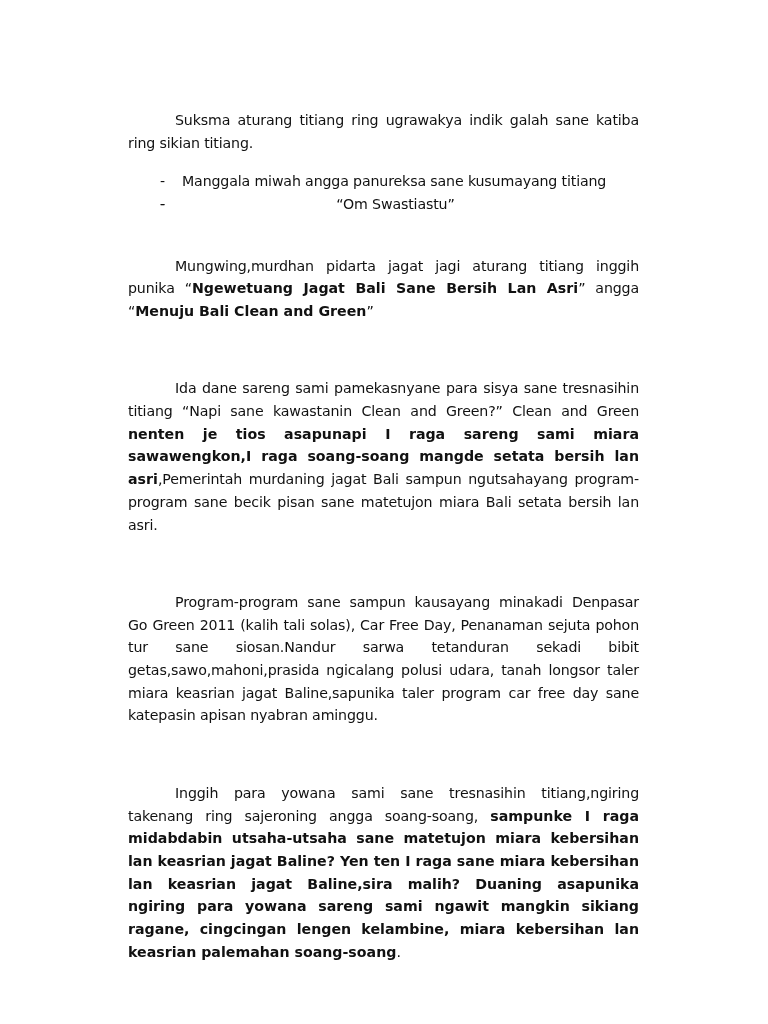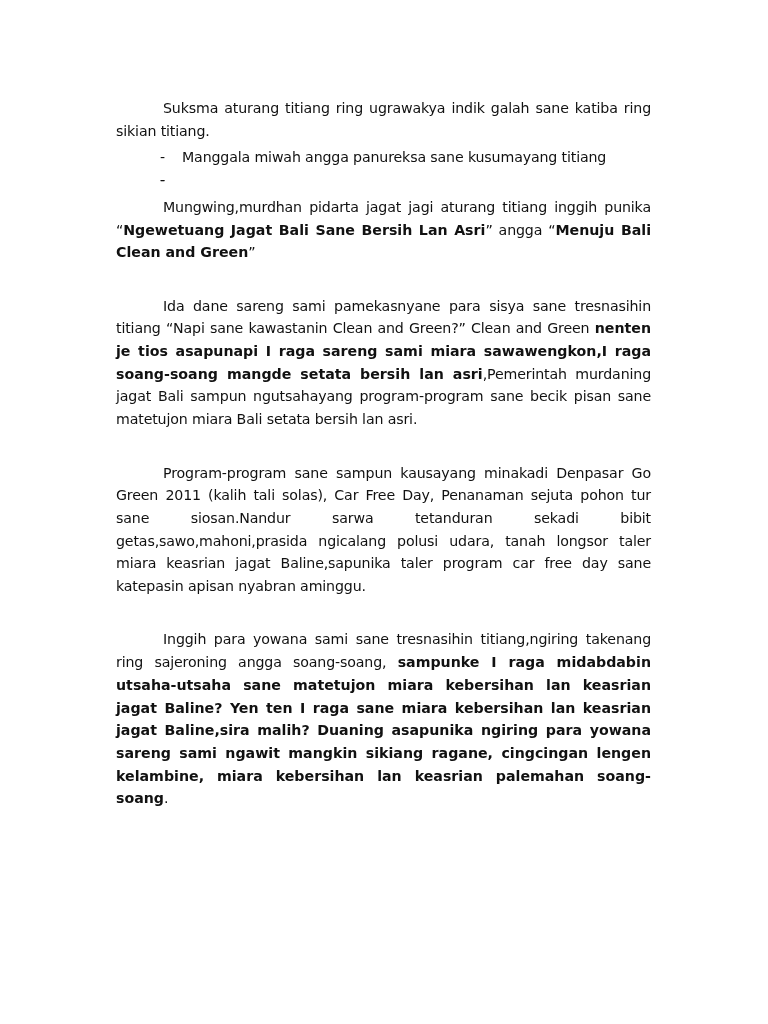--- a/index.html
+++ b/index.html
@@ -18,21 +18,21 @@
     .page {
       position: absolute;
       left: 112px;
       top: 93px;
       width: 543px;
       font-size: 14.2px;
       line-height: 22.7px;
       letter-spacing: -0.15px;
     }
     .para {
-      margin: 4px;
+      margin: 16px;
       text-align: justify;
       text-indent: 47px;
     }
     .gap { height: 22.7px; }
     .list {
       list-style: none;
       margin: 0;
       padding: 0;
     }
     .list li {
@@ -69,20 +69,21 @@
     </li>
     <li>
       <span class="dash">-</span>
     </li>
     <li>
       <span class="dash">-</span>
     </li>
   </ul>
 
 
+  <p class="center">“Om Swastiastu”</p>
 
   <div class="gap"></div>
 
   <p class="para"><span>Mungwing,murdhan pidarta jagat jagi aturang titiang inggih punika </span><span>“</span><b>Ngewetuang Jagat Bali Sane Bersih Lan Asri</b><span>”</span><span> angga </span><span>“</span><b>Menuju Bali Clean and Green</b><span>”</span></p>
 
   <div class="gap"></div>
 
   <p class="para"><span>Ida dane sareng sami pamekasnyane para sisya sane tresnasihin titiang “Napi sane kawastanin Clean and Green?” Clean and Green </span><b>nenten je tios asapunapi I raga sareng sami miara sawawengkon,I raga soang-soang mangde setata bersih lan asri</b><span>,Pemerintah murdaning jagat Bali sampun ngutsahayang program-program sane becik pisan sane matetujon miara Bali setata bersih lan asri.</span></p>
 
   <div class="gap"></div>

